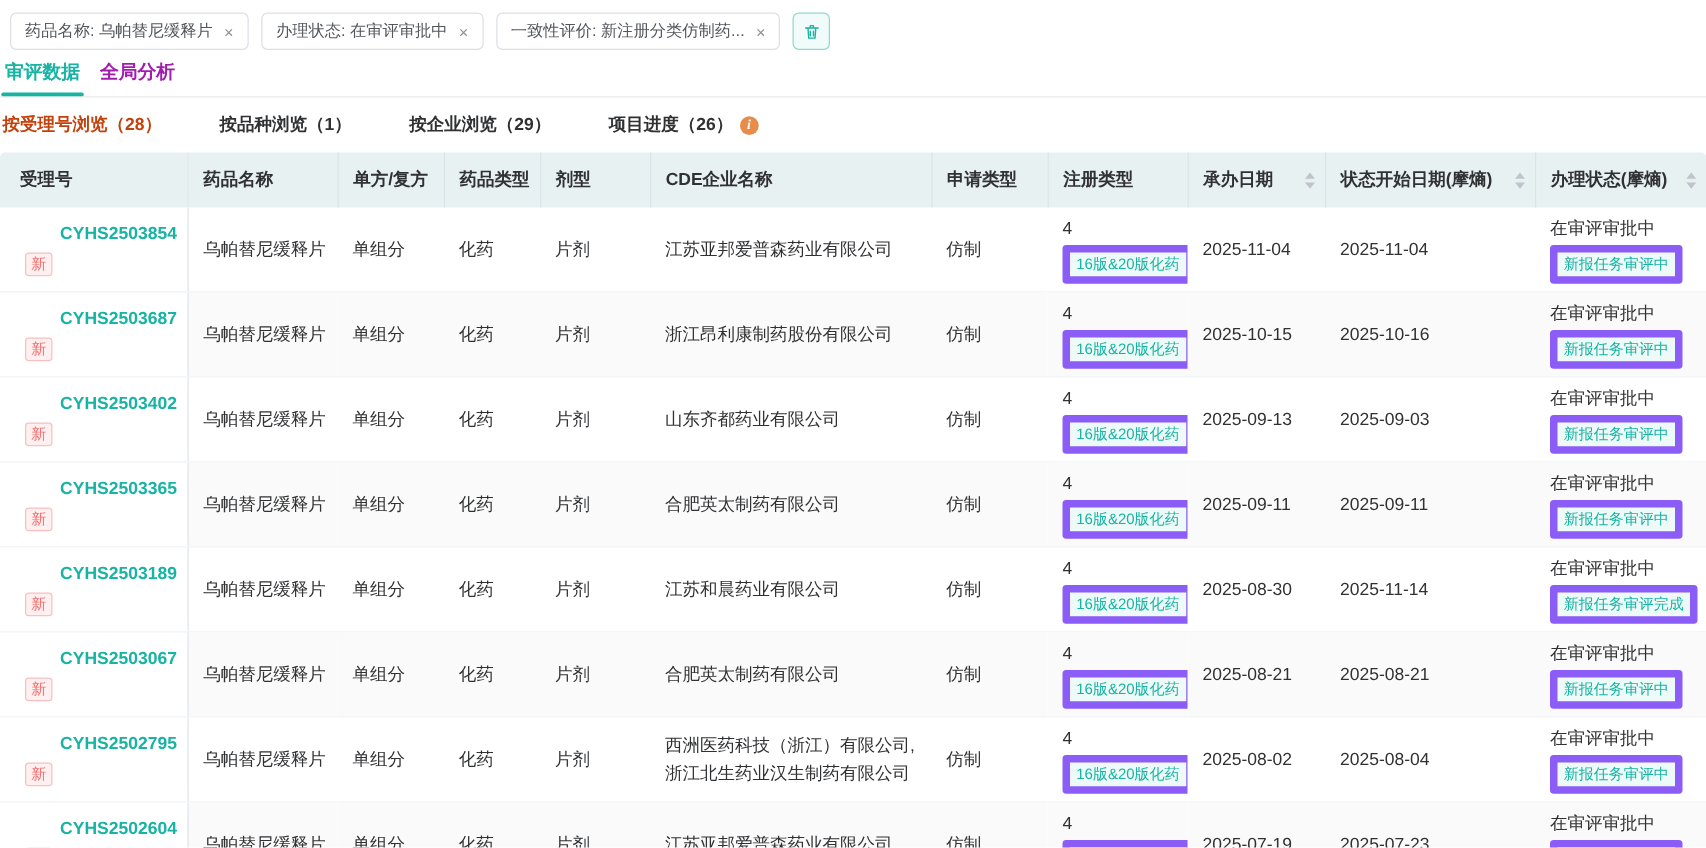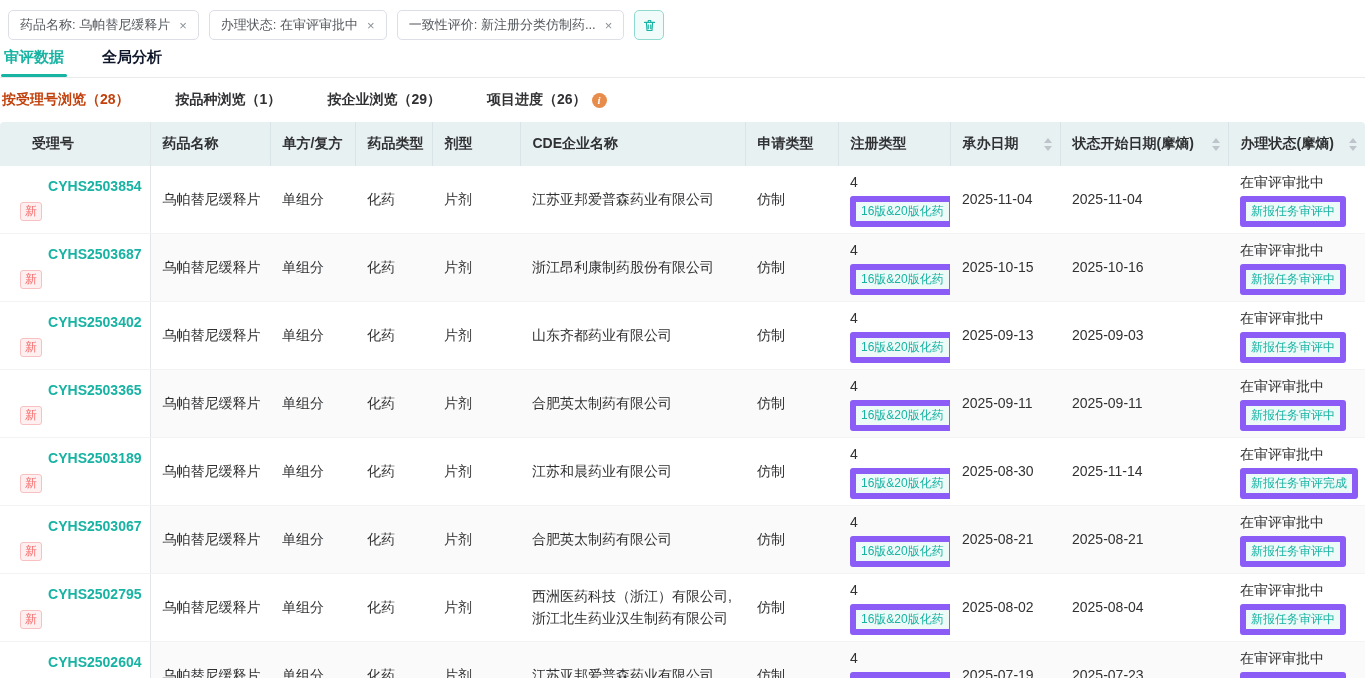--- a/index.html
+++ b/index.html
@@ -18,43 +18,43 @@
     font-size: 13px; color: #53575c; cursor: default; white-space: nowrap;
   }
   .filter-tag .close { color: #8b9095; font-size: 13px; cursor: pointer; line-height: 1; }
   .trash-btn {
     width: 30px; height: 30px; flex: 0 0 auto;
     display: inline-flex; align-items: center; justify-content: center;
     background: #f1fbf9; border: 1px solid #8fd9cf; border-radius: 5px; cursor: pointer;
   }
 
   
-  .tabs { display: flex; gap: 38px; padding: 0 4px; border-bottom: 1px solid #e9eaec; }
-  .tab { position: relative; padding: 4px 0 10px; font-size: 15px; font-weight: 700; color: #0f172a; cursor: pointer; }
+  .tabs { display: flex; gap: 16px; padding: 0 4px; border-bottom: 1px solid #e9eaec; }
+  .tab { position: relative; padding: 4px 0 10px; font-size: 15px; font-weight: 700; color: #a21caf; cursor: pointer; }
   .tab.active { color: #17b3a3; }
   .tab.active::after { content: ""; position: absolute; left: -3px; right: -3px; bottom: 0; height: 3px; background: #17b3a3; border-radius: 2px; }
 
   
   .subtabs { display: flex; align-items: center; padding: 13px 0 13px 2px; height: 44px; }
   .subtab { font-size: 14px; font-weight: 700; color: #303133; margin-right: 46px; cursor: pointer; display: inline-flex; align-items: center; }
   .subtab.active { color: #c2410c; }
   .info-icon {
     display: inline-block; width: 15px; height: 15px; margin-left: 5px;
     background: #e78c4a; border-radius: 50%; color: #fff;
     font: italic 700 11px/15px "Liberation Serif", serif; text-align: center; cursor: pointer;
   }
 
   
   table { width: 1365px; border-collapse: collapse; table-layout: fixed; }
   thead th {
     height: 44px; background: #e8f1f2; font-size: 14px; font-weight: 700;
     text-align: left; padding: 0 8px 0 12px; border-right: 1px solid #d8e4e7; white-space: nowrap;
   }
   thead th:last-child { border-right: none; }
-  thead th:first-child { border-top-left-radius: 4px; padding-left: 32px; }
+  thead th:first-child { border-top-left-radius: 4px; padding-left: 16px; }
   thead th:last-child { border-top-right-radius: 4px; }
   .th-inner { display: flex; align-items: center; width: 100%; }
   .sorter { display: inline-flex; flex-direction: column; gap: 3px; margin-left: auto; cursor: pointer; padding-left: 6px; }
   .tri-up { width: 0; height: 0; border-left: 4px solid transparent; border-right: 4px solid transparent; border-bottom: 5px solid #bfc4cc; }
   .tri-down { width: 0; height: 0; border-left: 4px solid transparent; border-right: 4px solid transparent; border-top: 5px solid #bfc4cc; }
 
   tbody td {
     height: 64px; padding: 6px 8px 6px 12px; font-size: 14px; color: #303133;
     vertical-align: middle; border-bottom: 1px solid #f2f3f5; line-height: 1.55;
     overflow: hidden;

